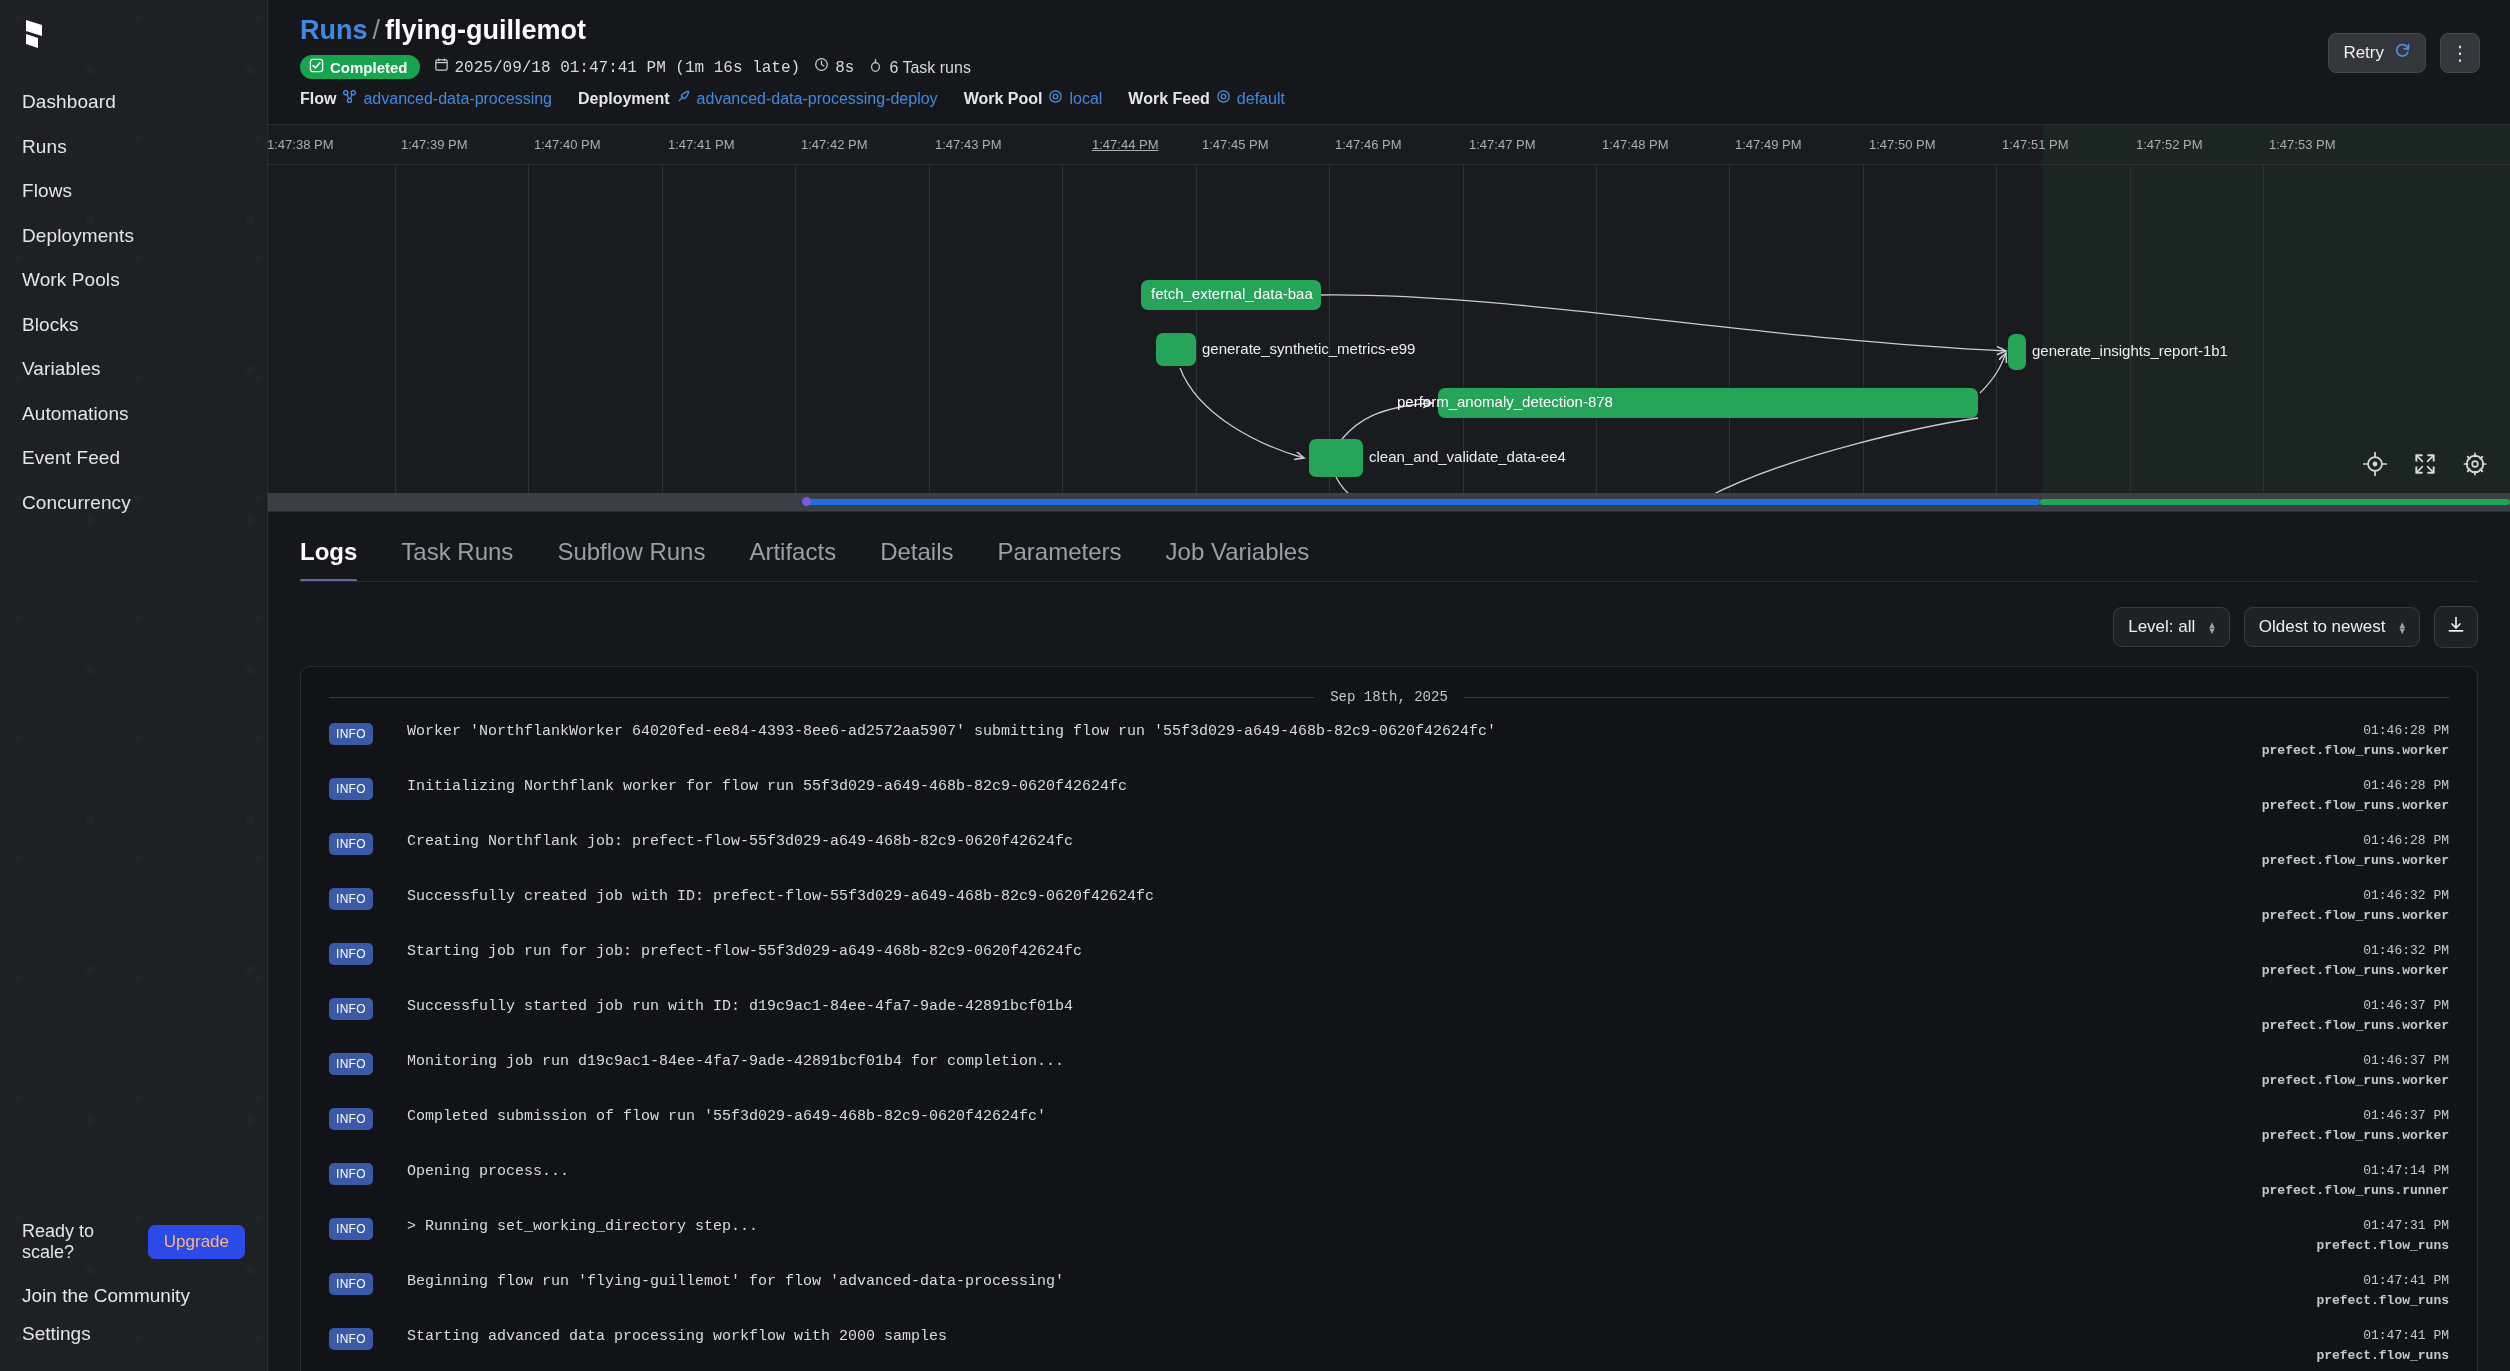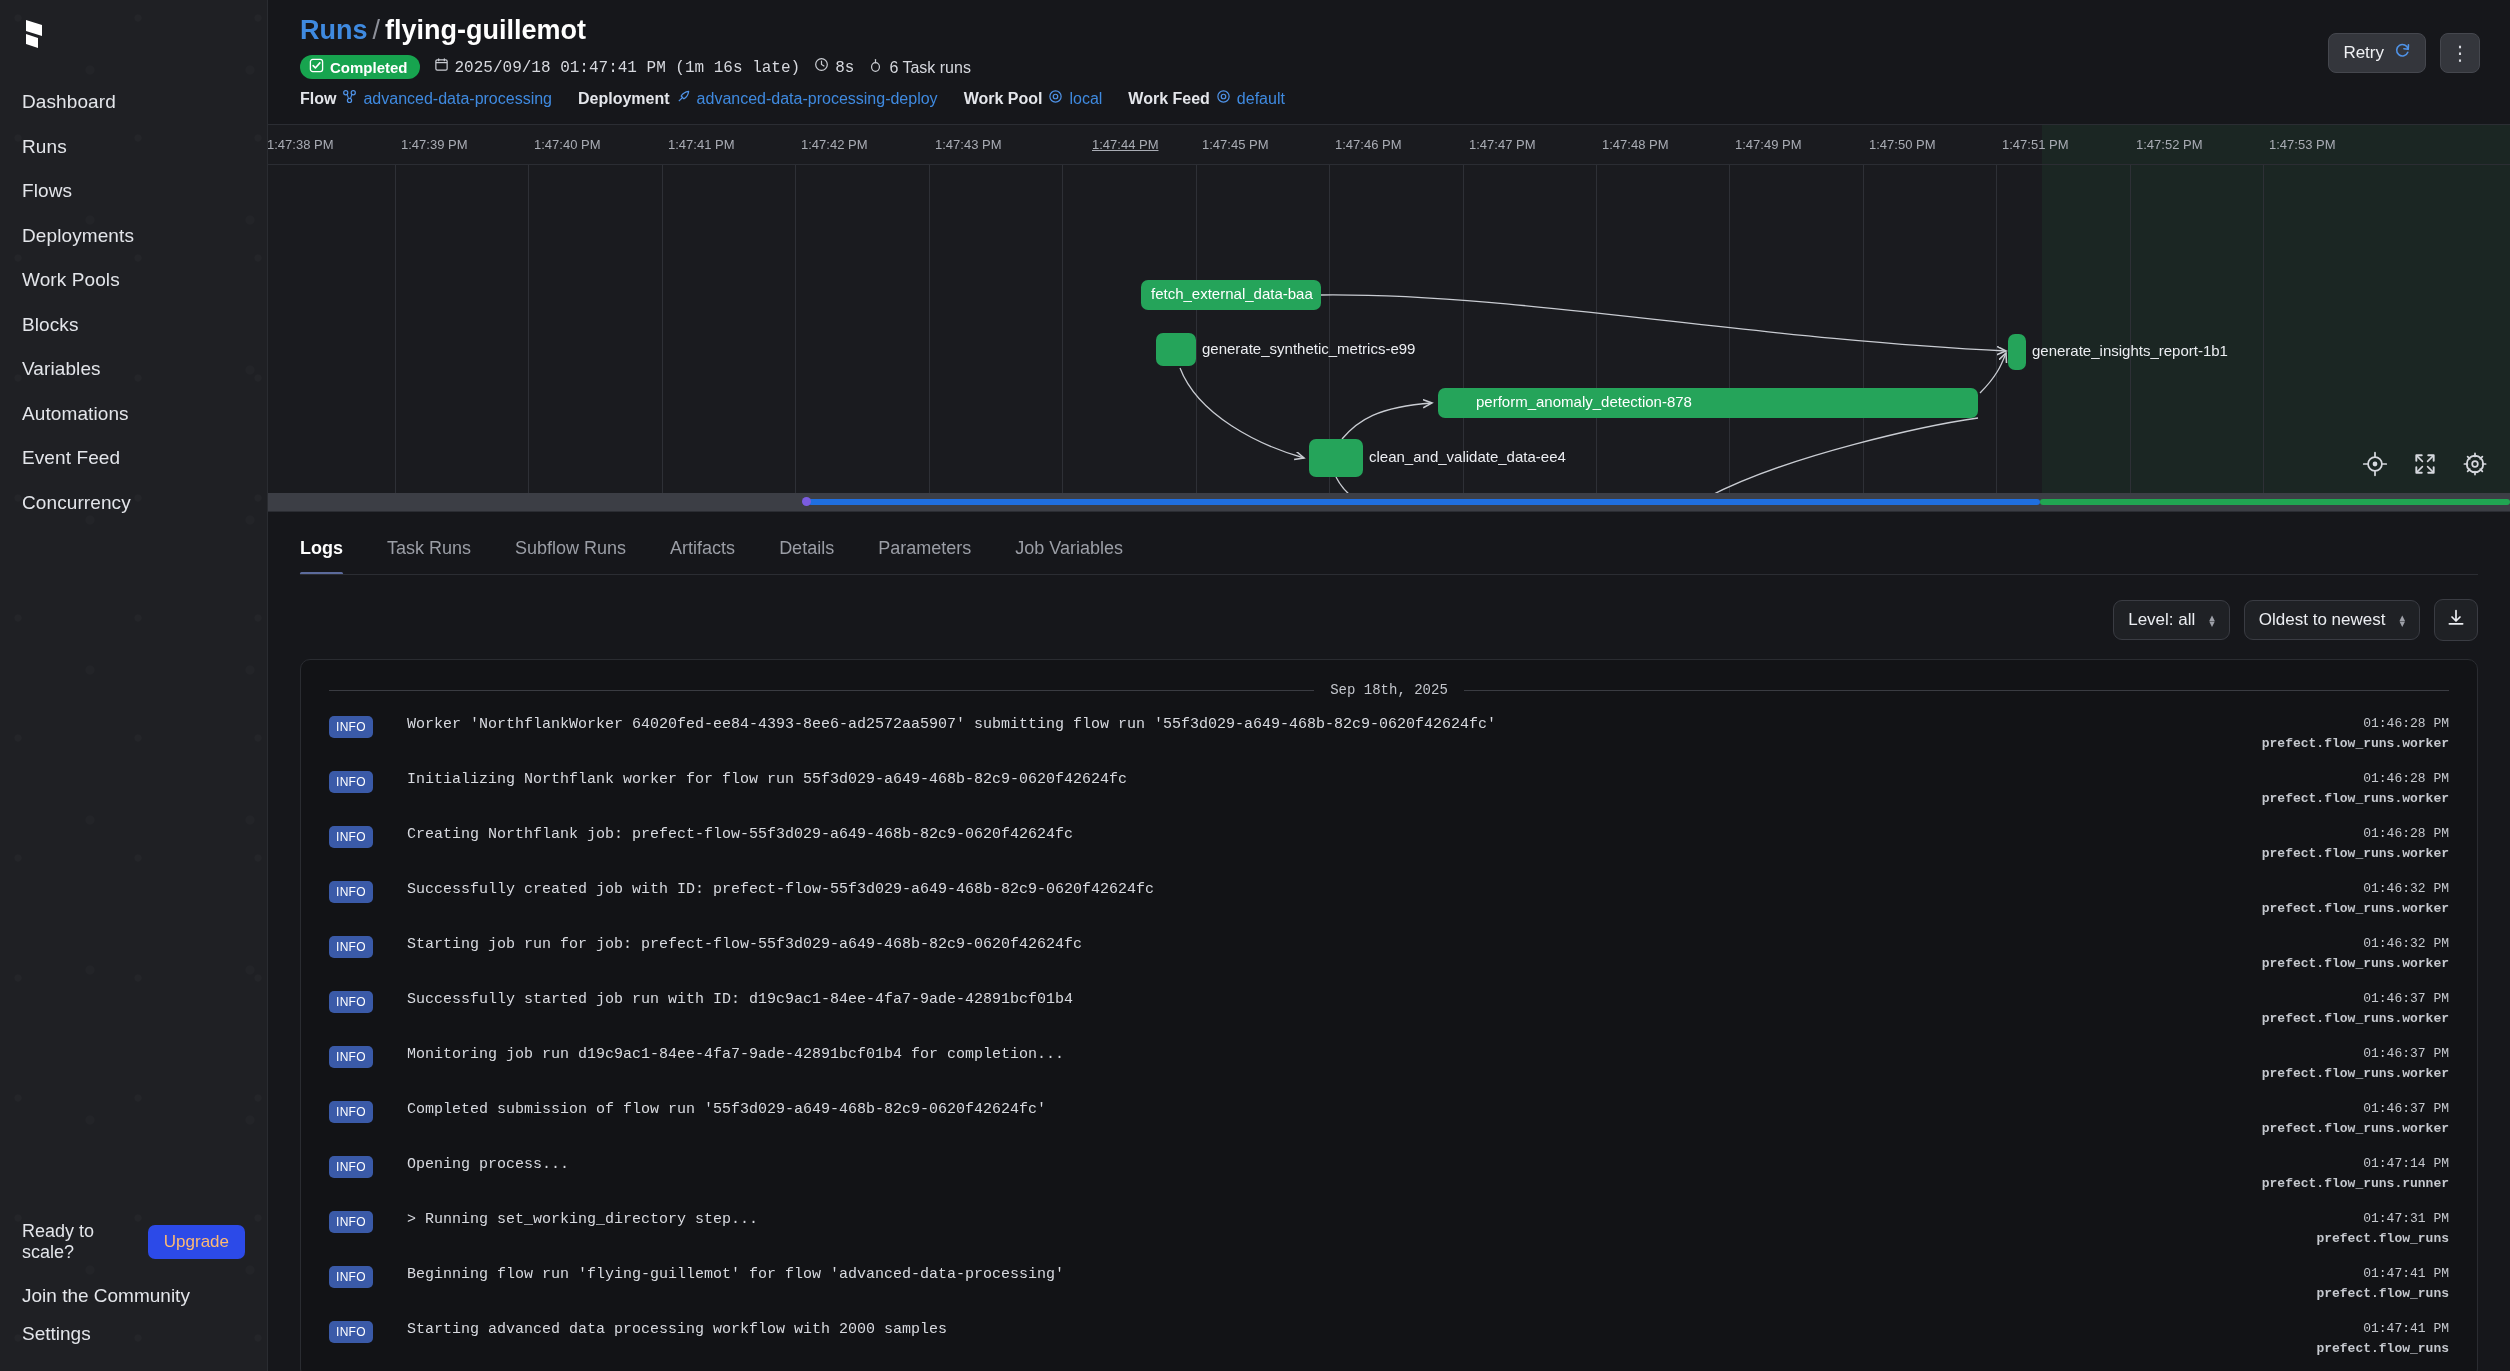--- a/index.html
+++ b/index.html
@@ -108,21 +108,21 @@
 
   .scroll-strip { position:absolute; left:0; right:0; bottom:0; height:18px; background:#25262b; }
   .strip-fill-dark { position:absolute; left:0; top:0; bottom:0; background:#3c3e45; }
   .strip-fill-blue { position:absolute; top:6px; height:6px; background:#1f6fe0; border-radius:3px;}
   .strip-fill-green { position:absolute; top:6px; height:6px; background:#21a552; border-radius:3px;}
   .strip-dot { position:absolute; width:9px; height:9px; border-radius:50%; background:#7b5ce0; top:4px;}
 
   
   .tabs { display:flex; gap: 0; padding: 0 32px; margin-top: 14px; position:relative; }
   .tab {
-    font-size:18px; color:#9b9ea6; padding: 12px 22px 16px; cursor:pointer;
+    font-size:24px; color:#9b9ea6; padding: 12px 22px 16px; cursor:pointer;
     position:relative; white-space:nowrap;
   }
   .tab:first-child { padding-left: 0; }
   .tab.active { color:#ffffff; font-weight:bold; }
   .tab.active::after{
     content:""; position:absolute; left:0; right:22px; bottom:0; height:3px; background:#5c6b9c; border-radius:2px;
   }
   .tab-underline { position:absolute; left:32px; right:32px; bottom:0; height:1px; background:#2b2d33; }
 
   
@@ -361,21 +361,21 @@
       <path d="M1710,293 C1660,300 1520,330 1440,372" fill="none" stroke="#c9ccd2" stroke-width="1.3"></path>
       <path d="M1712,268 C1730,250 1734,238 1738,228" fill="none" stroke="#c9ccd2" stroke-width="1.3" marker-end="url(#ar)"></path>
     </svg>
 
     <div id="nodes">
         <div class="node" style="left: 873px; top: 155px; width: 180px; height: 30px;"></div>
         <div class="node-label inside" style="top: 160px; left: 883px;">fetch_external_data-baa</div>
         <div class="node" style="left: 888px; top: 208px; width: 40px; height: 33px;"></div>
         <div class="node-label" style="top: 214.5px; left: 934px;">generate_synthetic_metrics-e99</div>
         <div class="node" style="left: 1170px; top: 263px; width: 540px; height: 30px;"></div>
-        <div class="node-label inside" style="top: 268px; left: 1208px; text-align: right;">perform_anomaly_detection-878</div>
+        <div class="node-label inside" style="top: 268px; left: 1129px; text-align: right;">perform_anomaly_detection-878</div>
         <div class="node" style="left: 1041px; top: 314px; width: 54px; height: 38px;"></div>
         <div class="node-label" style="top: 323px; left: 1101px;">clean_and_validate_data-ee4</div>
         <div class="node" style="left: 1125px; top: 368px; width: 19px; height: 36px;"></div>
         <div class="node-label" style="top: 376px; left: 1150px;">compute_performance_statistics-005</div>
         <div class="node" style="left: 1740px; top: 209px; width: 18px; height: 36px;"></div>
         <div class="node-label" style="top: 217px; left: 1764px;">generate_insights_report-1b1</div>
       </div>
 
     <div class="graph-tools">
       <span class="tool-ico">

